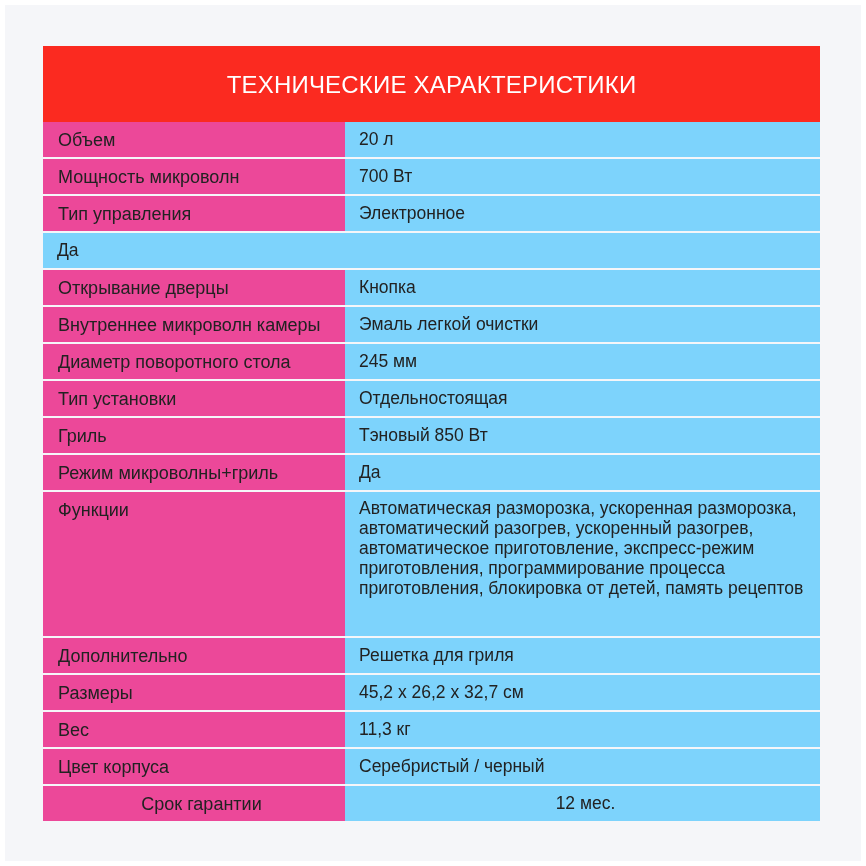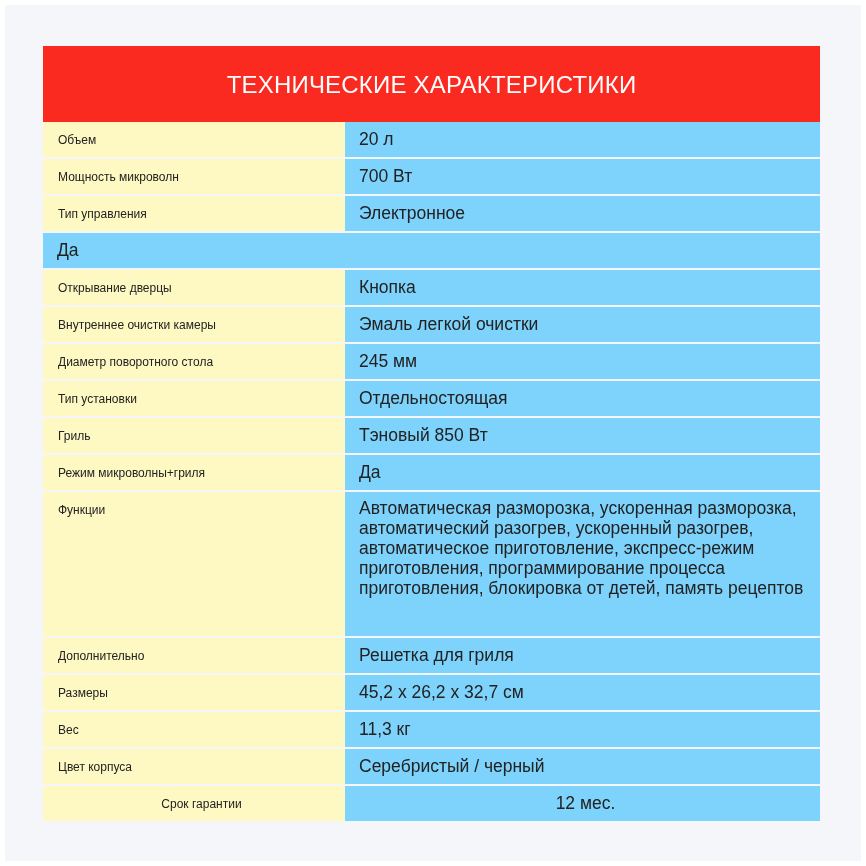--- a/index.html
+++ b/index.html
@@ -51,23 +51,23 @@
       display: flex;
       margin-bottom: 2px;
     }
     .spec-row:last-child {
       margin-bottom: 0;
       text-align: center;
     }
     .spec-label {
       width: 302px;
       min-height: 35px;
-      background: #fef9c3;
+      background: #ec4899;
       color: #222222;
-      font-size: 12px;
+      font-size: 18px;
       line-height: 22px;
       padding: 7px 0 6px 15px;
       box-sizing: border-box;
     }
     .spec-value {
       flex: 1;
       min-height: 35px;
       background: #7dd3fc;
       color: #222222;
       font-size: 17.5px;
@@ -108,37 +108,37 @@
       <div class="spec-value">Электронное</div>
     </div>
     <div class="spec-row">
       <div class="spec-value">Да</div>
     </div>
     <div class="spec-row">
       <div class="spec-label">Открывание дверцы</div>
       <div class="spec-value">Кнопка</div>
     </div>
     <div class="spec-row">
-      <div class="spec-label">Внутреннее очистки камеры</div>
+      <div class="spec-label">Внутреннее микроволн камеры</div>
       <div class="spec-value">Эмаль легкой очистки</div>
     </div>
     <div class="spec-row">
       <div class="spec-label">Диаметр поворотного стола</div>
       <div class="spec-value">245 мм</div>
     </div>
     <div class="spec-row">
       <div class="spec-label">Тип установки</div>
       <div class="spec-value">Отдельностоящая</div>
     </div>
     <div class="spec-row">
       <div class="spec-label">Гриль</div>
       <div class="spec-value">Тэновый 850 Вт</div>
     </div>
     <div class="spec-row">
-      <div class="spec-label">Режим микроволны+гриля</div>
+      <div class="spec-label">Режим микроволны+гриль</div>
       <div class="spec-value">Да</div>
     </div>
     <div class="spec-row multiline">
       <div class="spec-label">Функции</div>
       <div class="spec-value">Автоматическая разморозка, ускоренная разморозка, автоматический разогрев, ускоренный разогрев, автоматическое приготовление, экспресс-режим приготовления, программирование процесса приготовления, блокировка от детей, память рецептов</div>
     </div>
     <div class="spec-row">
       <div class="spec-label">Дополнительно</div>
       <div class="spec-value">Решетка для гриля</div>
     </div>

